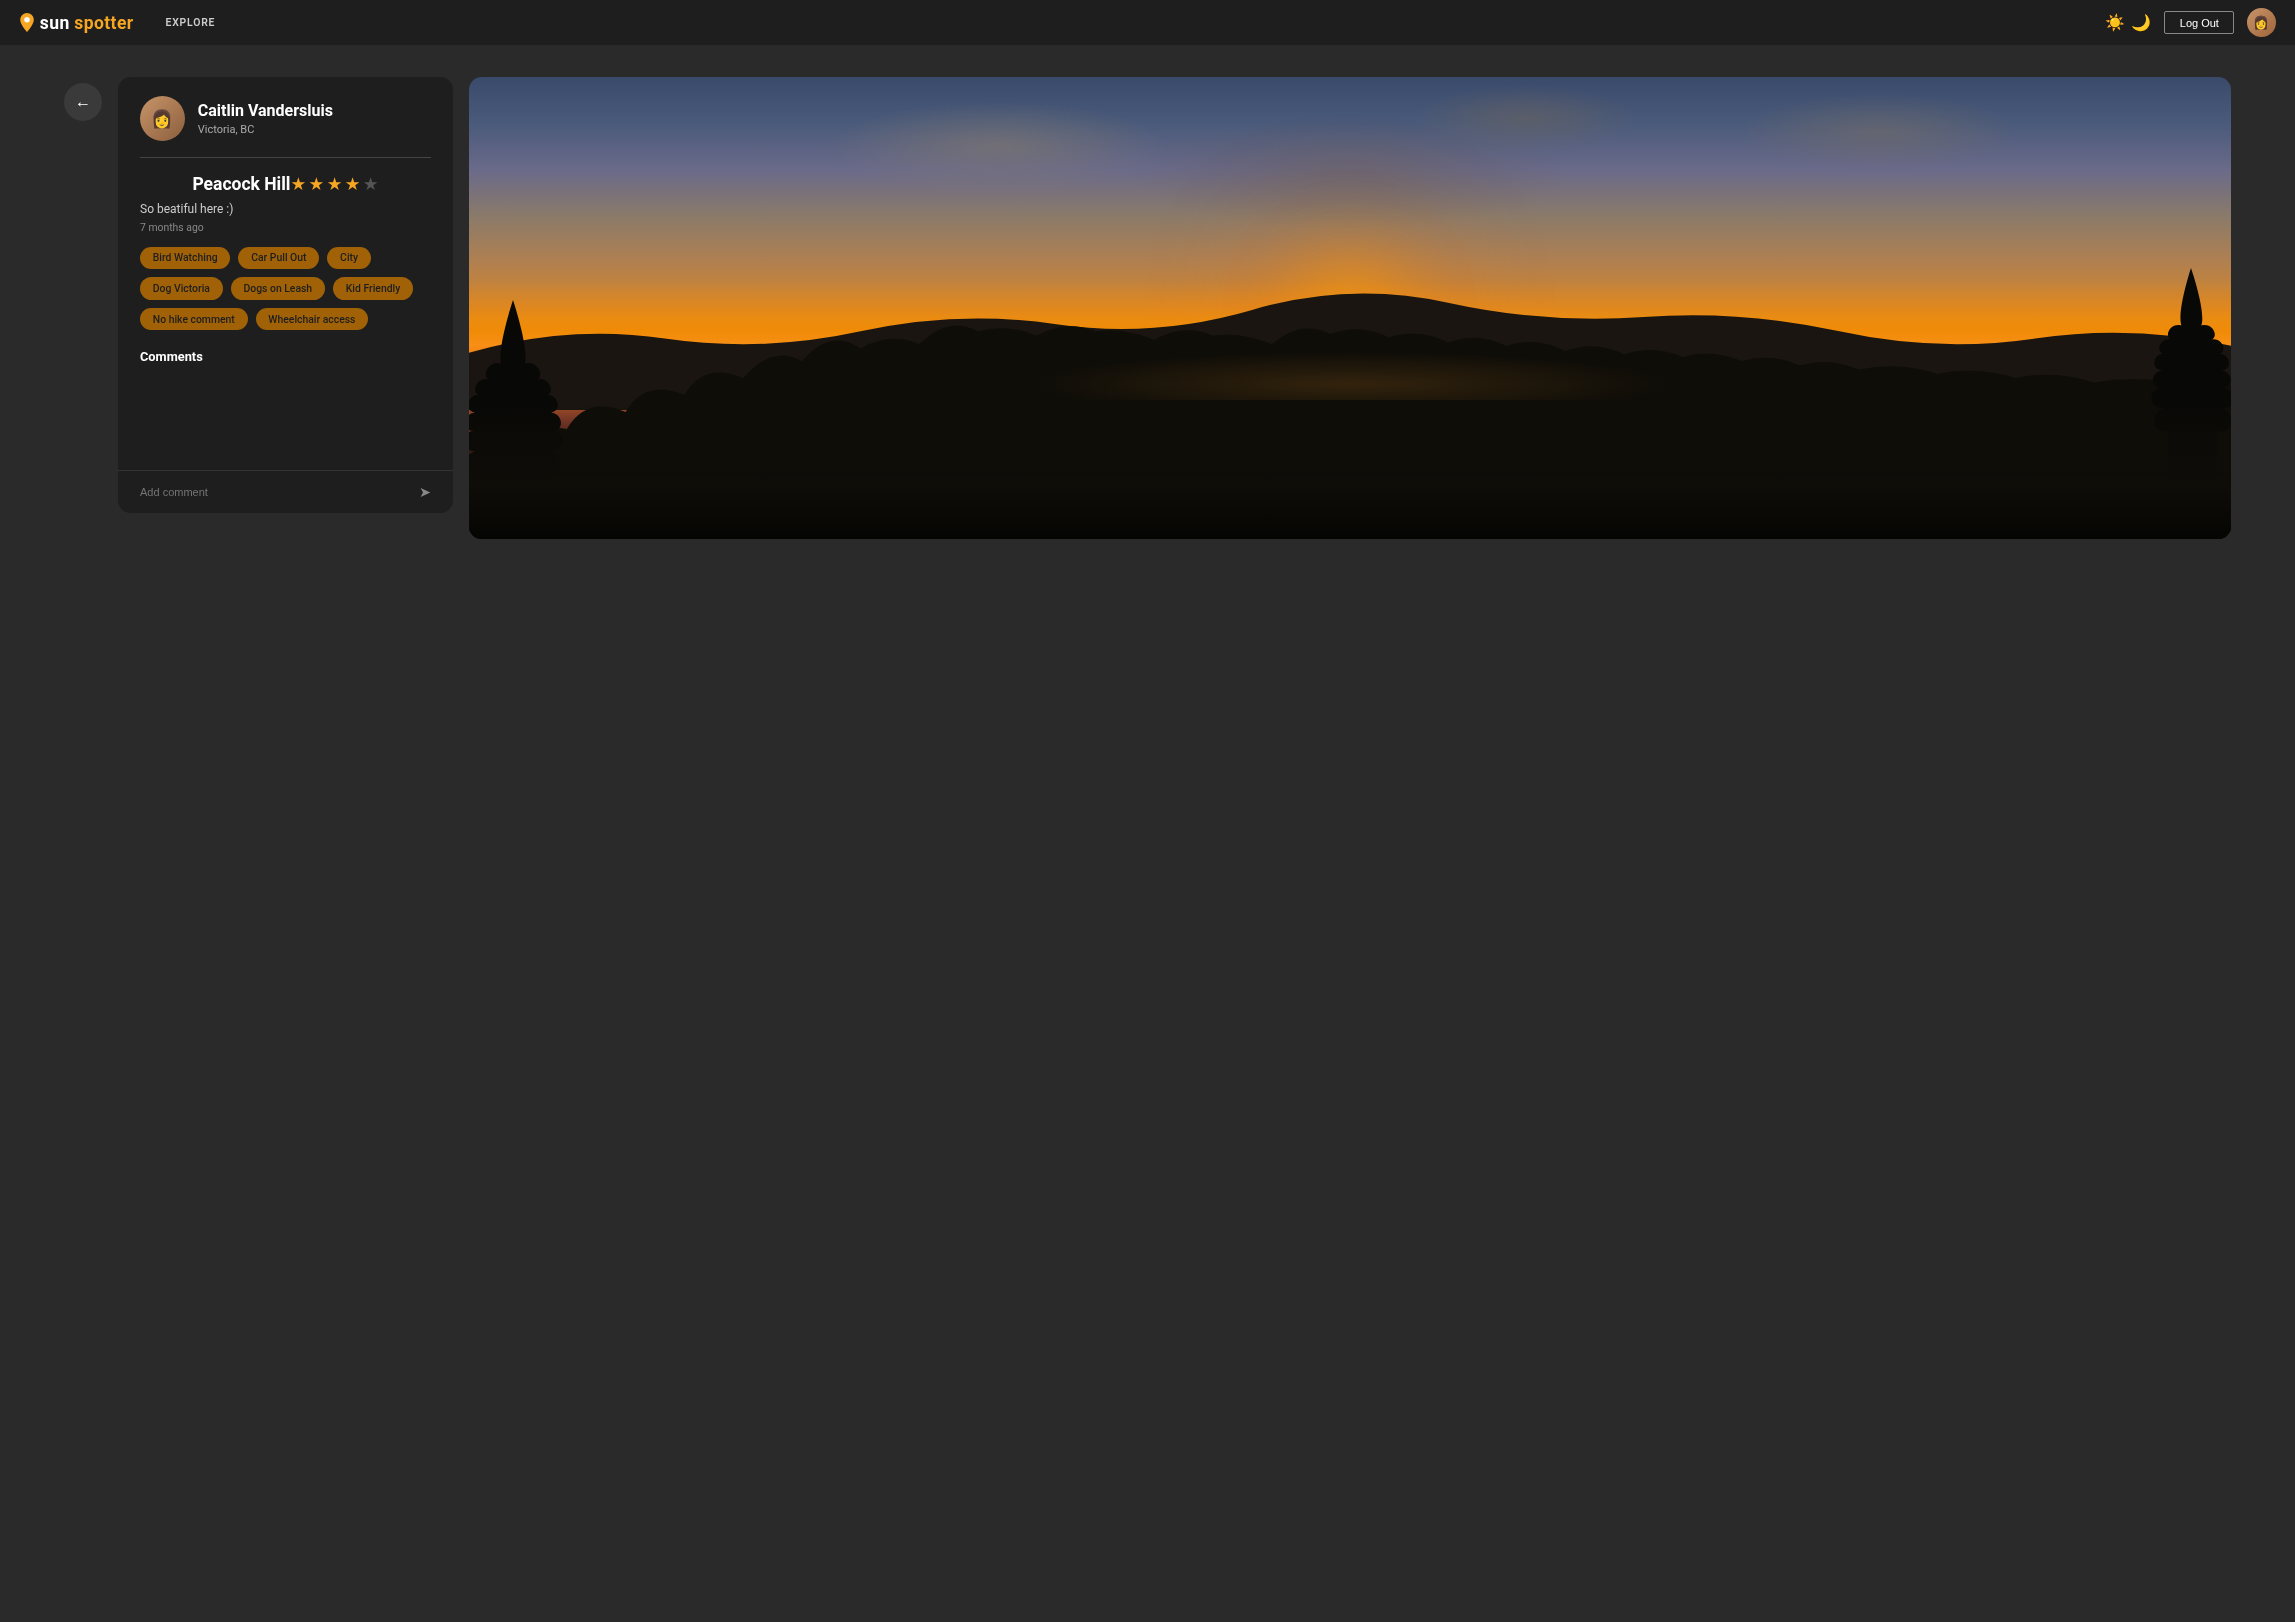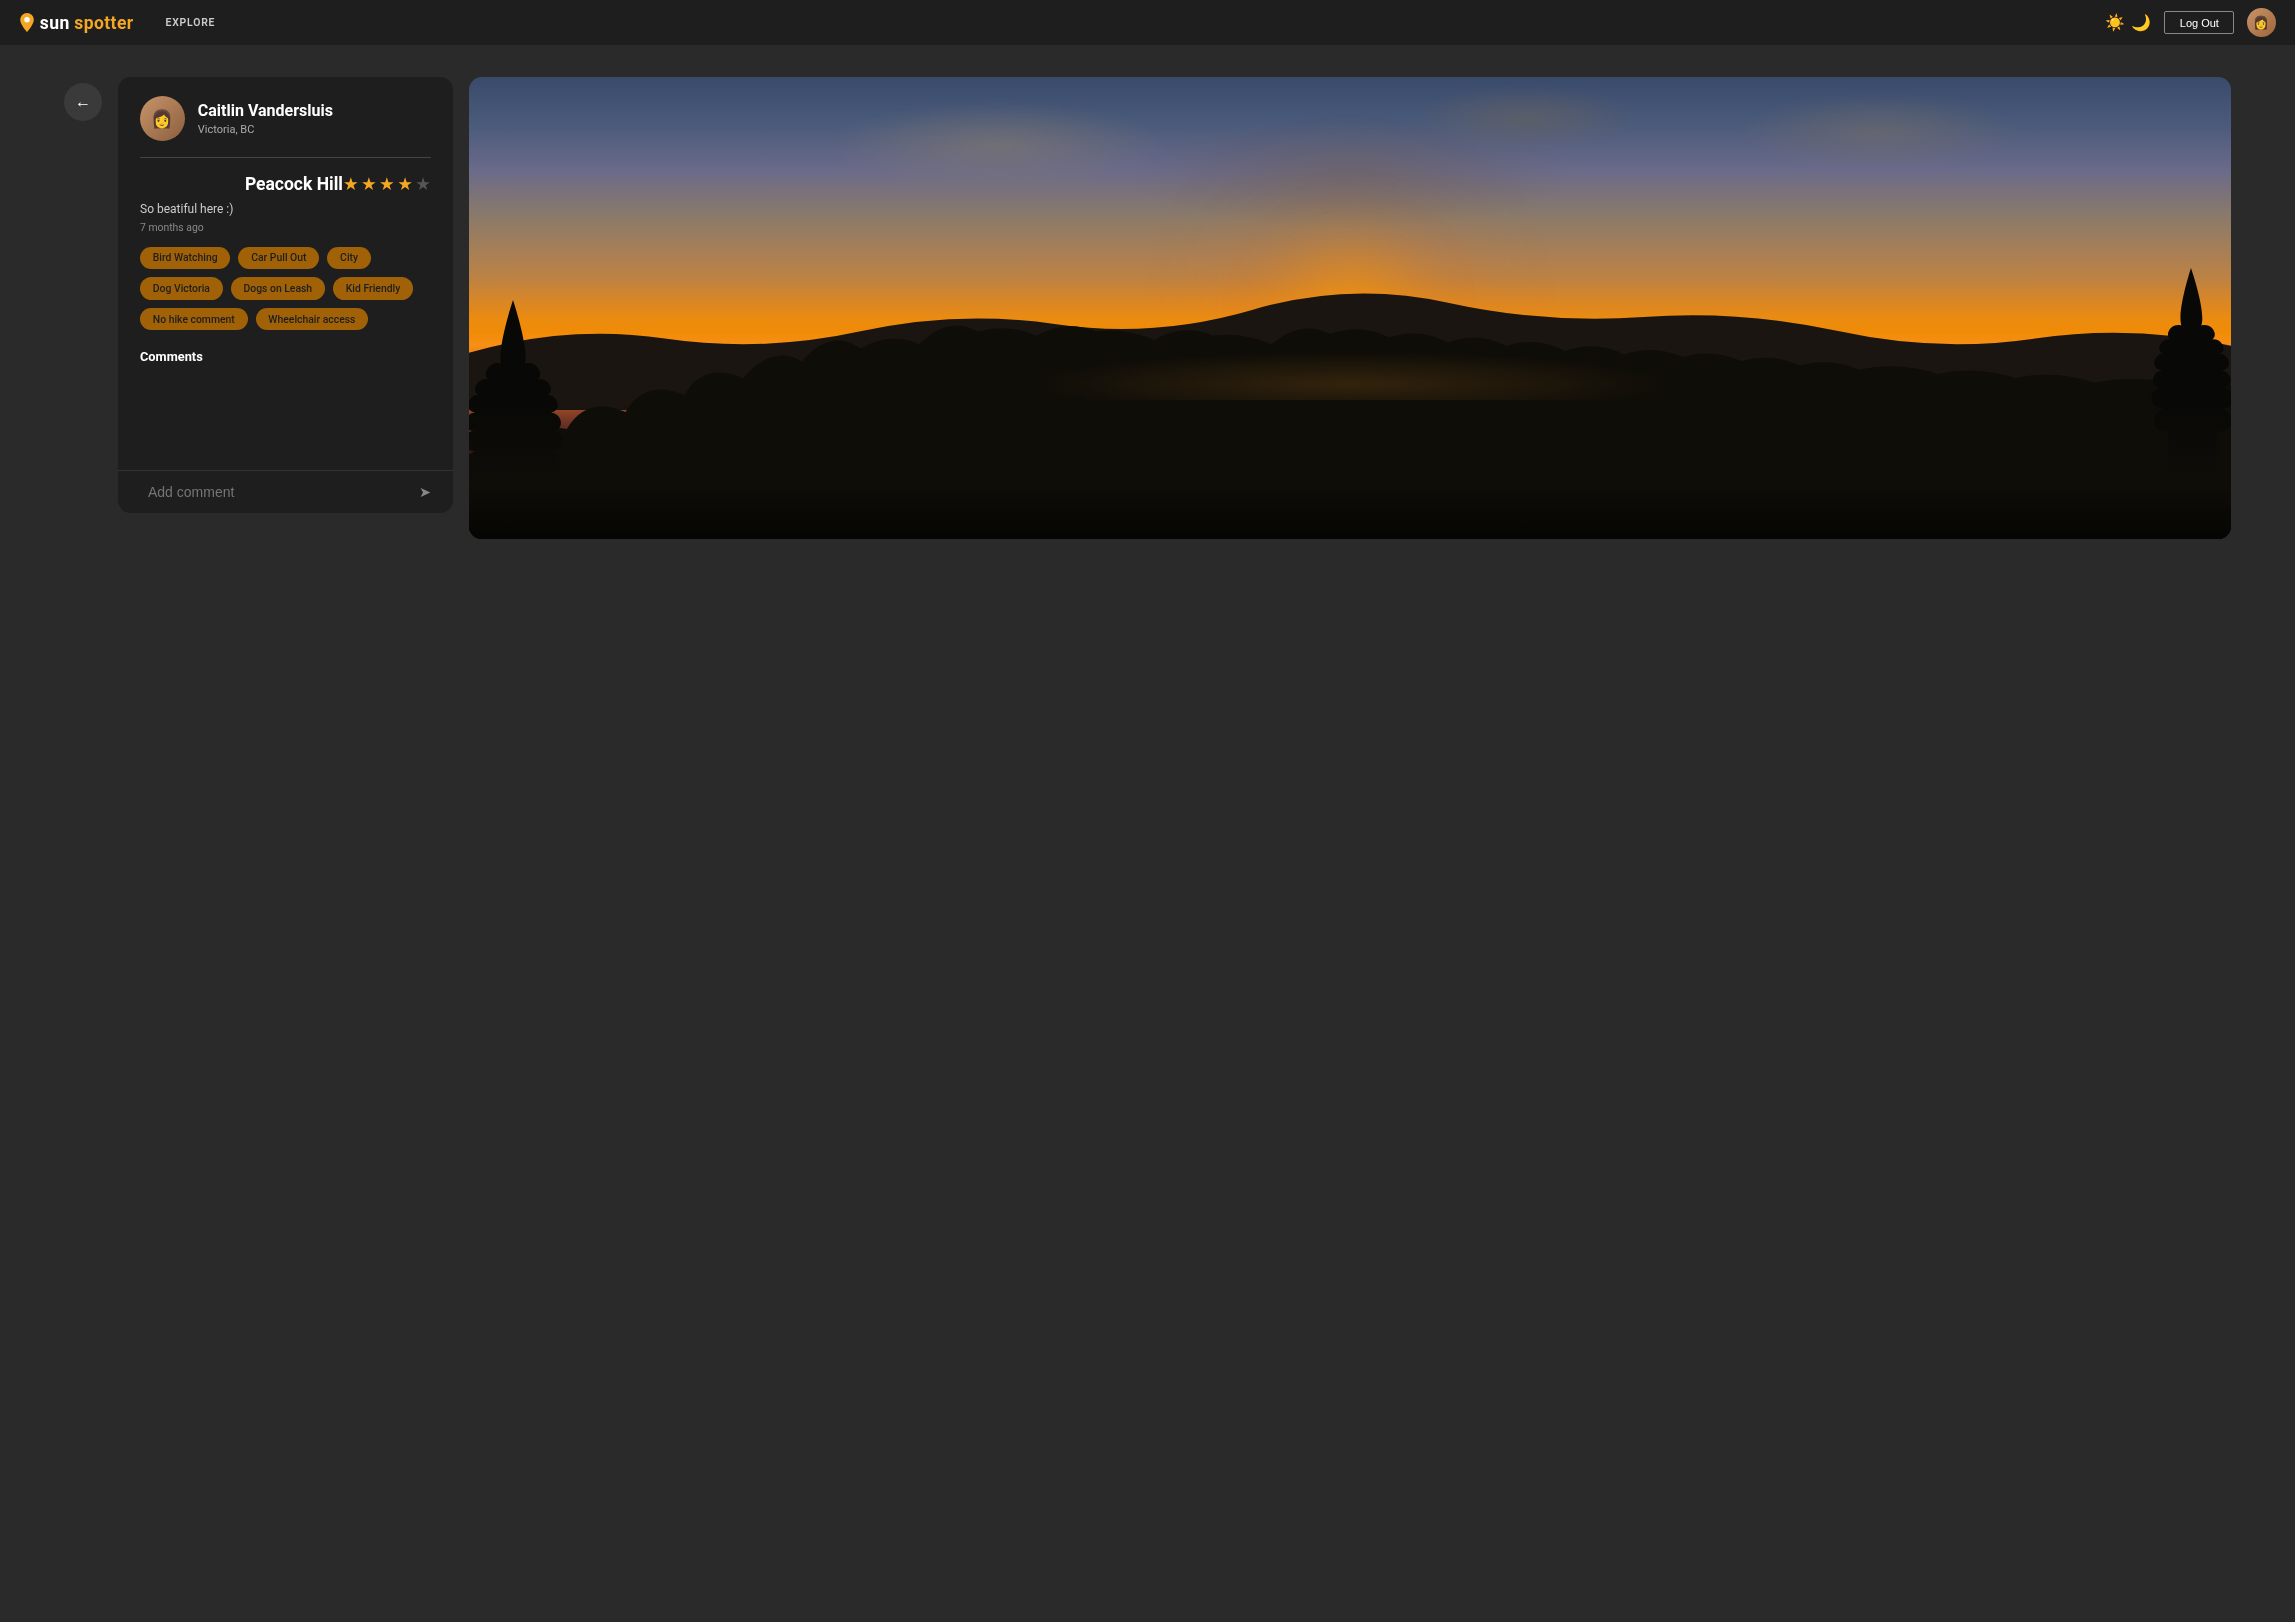--- a/index.html
+++ b/index.html
@@ -164,21 +164,21 @@
     }
 
     
     .post-section {
       padding-top: 16px;
     }
 
     .post-header {
       display: flex;
       align-items: center;
-      justify-content: flex-end;
+      justify-content: center;
       margin-bottom: 8px;
     }
 
     .post-title {
       font-size: 17.5px;
       font-weight: 700;
     }
 
     .stars {
       display: flex;
@@ -243,22 +243,21 @@
       gap: 8px;
       margin-top: auto;
     }
 
     .comment-input {
       flex: 1;
       background: transparent;
       border: none;
       outline: none;
       color: #888;
-      font-size: 14px;
-      margin-left: 8px;
+      font-size: 11px;
     }
 
     .send-icon {
       color: #888;
       font-size: 14.3px;
       cursor: pointer;
     }
 
     
     .sunset-image {

